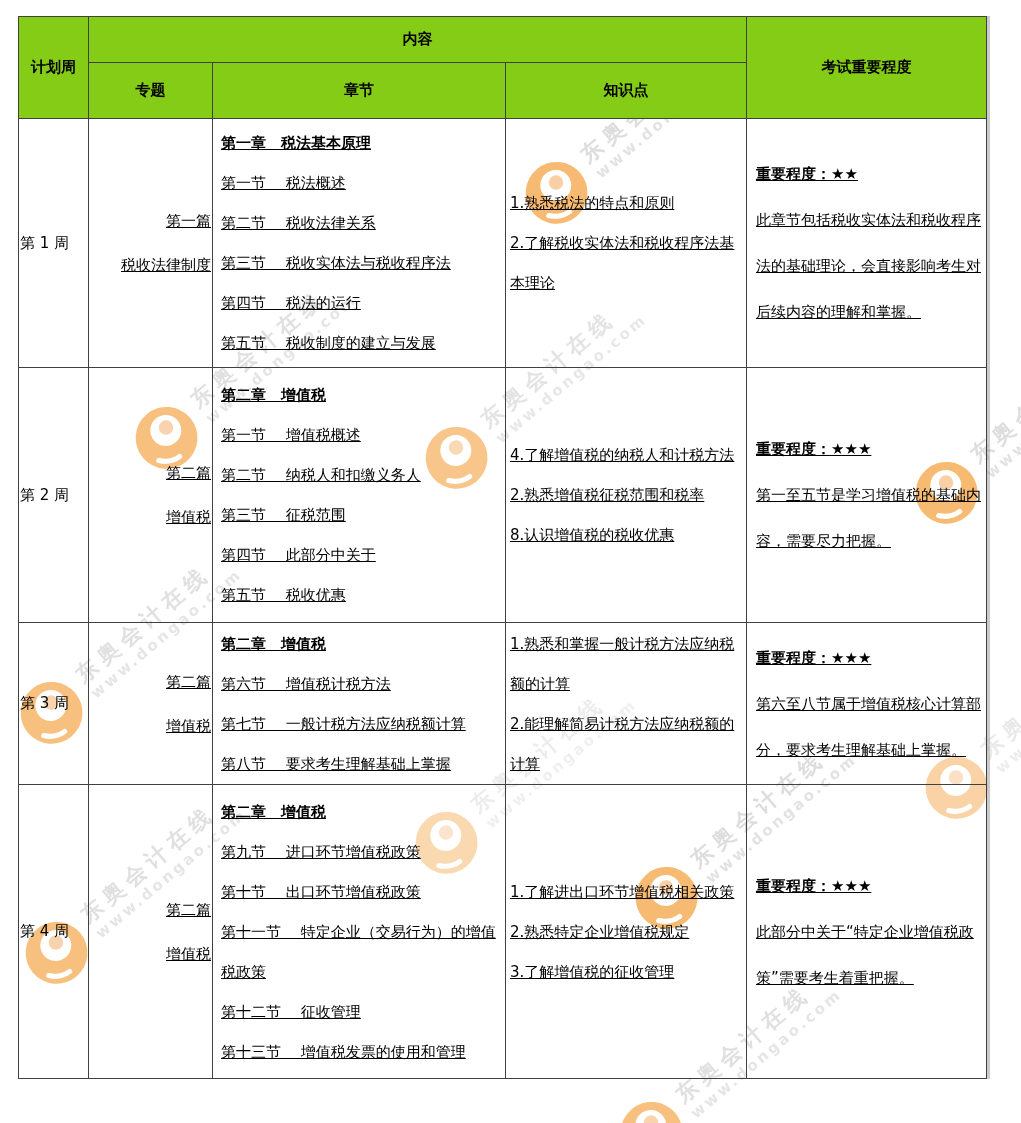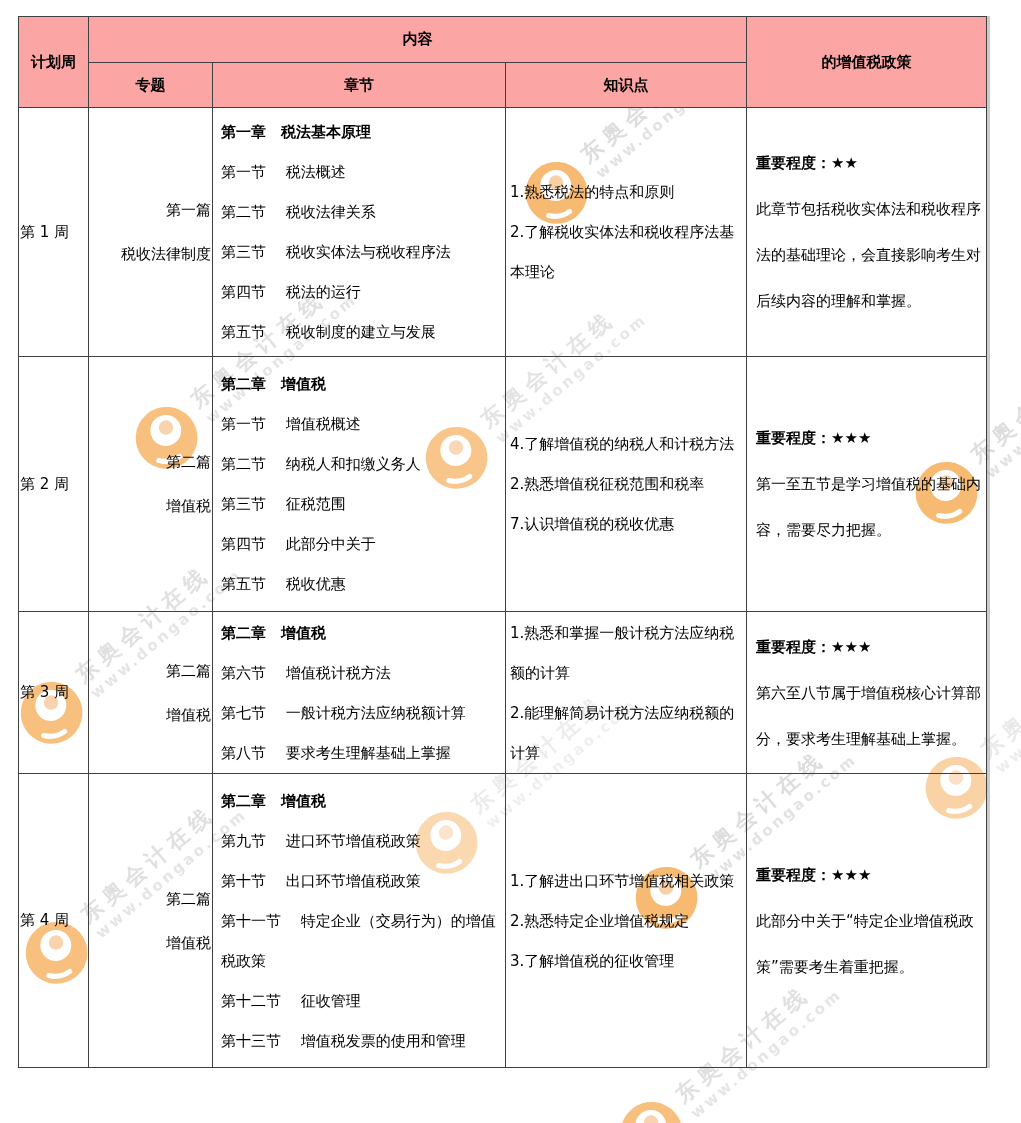--- a/index.html
+++ b/index.html
@@ -30,37 +30,37 @@
   table.plan-table{
     position:absolute;left:18px;top:16px;z-index:1;
     border-collapse:collapse;table-layout:fixed;width:968px;
     box-shadow:3px 0 0 rgba(140,140,140,.45);
     background:transparent;
   }
   .plan-table th,.plan-table td{
     border:1px solid #404040;vertical-align:middle;overflow:hidden;
   }
   .plan-table thead th{
-    background:#fca5a5;font-weight:bold;font-size:15px;text-align:center;
+    background:#84cc16;font-weight:bold;font-size:15px;text-align:center;
   }
   .plan-table thead tr:nth-child(1){height:46px;}
-  .plan-table thead tr:nth-child(2){height:45px;}
+  .plan-table thead tr:nth-child(2){height:56px;}
   .plan-table tbody tr:nth-child(1){height:249px;}
   .plan-table tbody tr:nth-child(2){height:255px;}
   .plan-table tbody tr:nth-child(3){height:162px;}
   .plan-table tbody tr:nth-child(4){height:294px;}
   .plan-table td{background:transparent;font-size:15px;}
 
   .week-cell{}
   .topic-cell{text-align:right;line-height:44px;}
   .chapter-cell{padding:0 4px 0 8px;line-height:40px;}
   .knowledge-cell{padding:0 4px 0 4px;line-height:40px;}
   .importance-cell{padding:0 3px 0 9px;line-height:46px;margin-left:32px;}
   .bold-line{font-weight:bold;}
-  .cell-line{white-space:pre-wrap;}
+  .cell-line{white-space:pre-wrap;text-decoration:underline;}
 </style>
 </head>
 <body>
 
 <div class="page">
 
   <div class="watermark-layer" id="wm-layer">
   <div class="wm-group" style="left: 500px; top: 95px; opacity: 0.55;">
     <svg class="wm-logo" viewBox="0 0 64 64">
       <circle cx="32" cy="32" r="30" fill="#F08300"></circle>
@@ -197,21 +197,21 @@
       <col style="width:70px">
         <col style="width:124px">
         <col style="width:293px">
         <col style="width:241px">
         <col style="width:240px">
     </colgroup>
     <thead>
       <tr>
         <th rowspan="2">计划周</th>
         <th colspan="3">内容</th>
-        <th rowspan="2">的增值税政策</th>
+        <th rowspan="2">考试重要程度</th>
       </tr>
       <tr>
         <th>专题</th>
         <th>章节</th>
         <th>知识点</th>
       </tr>
     </thead>
     <tbody id="plan-body">
   <tr>
     <td class="week-cell"><span>第 1 周</span></td>
@@ -247,21 +247,21 @@
             <div class="cell-line bold-line">第二章　增值税</div>
             <div class="cell-line">第一节　 增值税概述</div>
             <div class="cell-line">第二节　 纳税人和扣缴义务人</div>
             <div class="cell-line">第三节　 征税范围</div>
             <div class="cell-line">第四节　 此部分中关于</div>
             <div class="cell-line">第五节　 税收优惠</div>
           </td>
     <td class="knowledge-cell">
             <div class="cell-line">4.了解增值税的纳税人和计税方法</div>
             <div class="cell-line">2.熟悉增值税征税范围和税率</div>
-            <div class="cell-line">7.认识增值税的税收优惠</div>
+            <div class="cell-line">8.认识增值税的税收优惠</div>
           </td>
     <td class="importance-cell">
             <div class="cell-line bold-line">重要程度：★★★</div>
             <div class="cell-line">第一至五节是学习增值税的基础内容，需要尽力把握。</div>
           </td>
   </tr>
 
   <tr>
     <td class="week-cell"><span>第 3 周</span></td>
     <td class="topic-cell">

